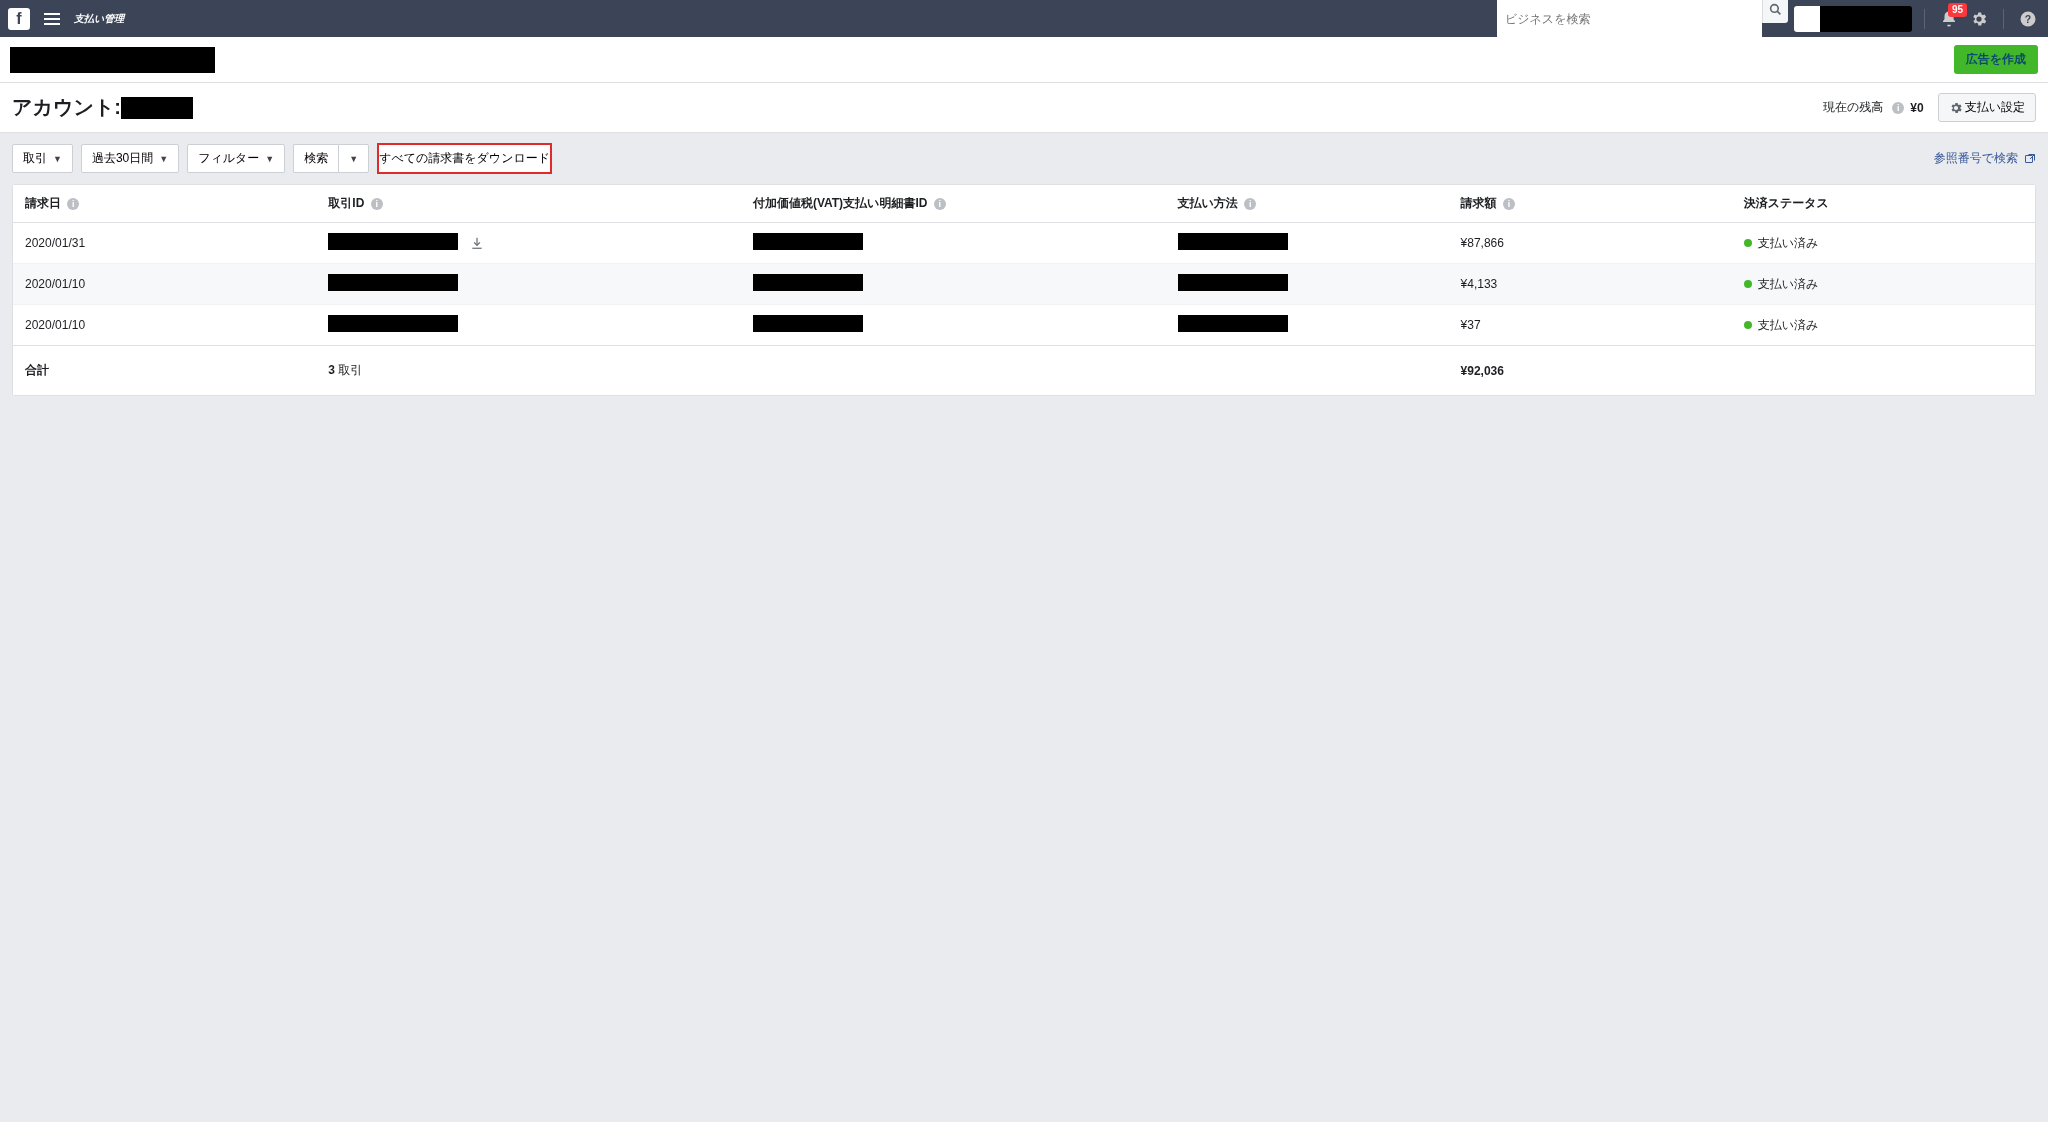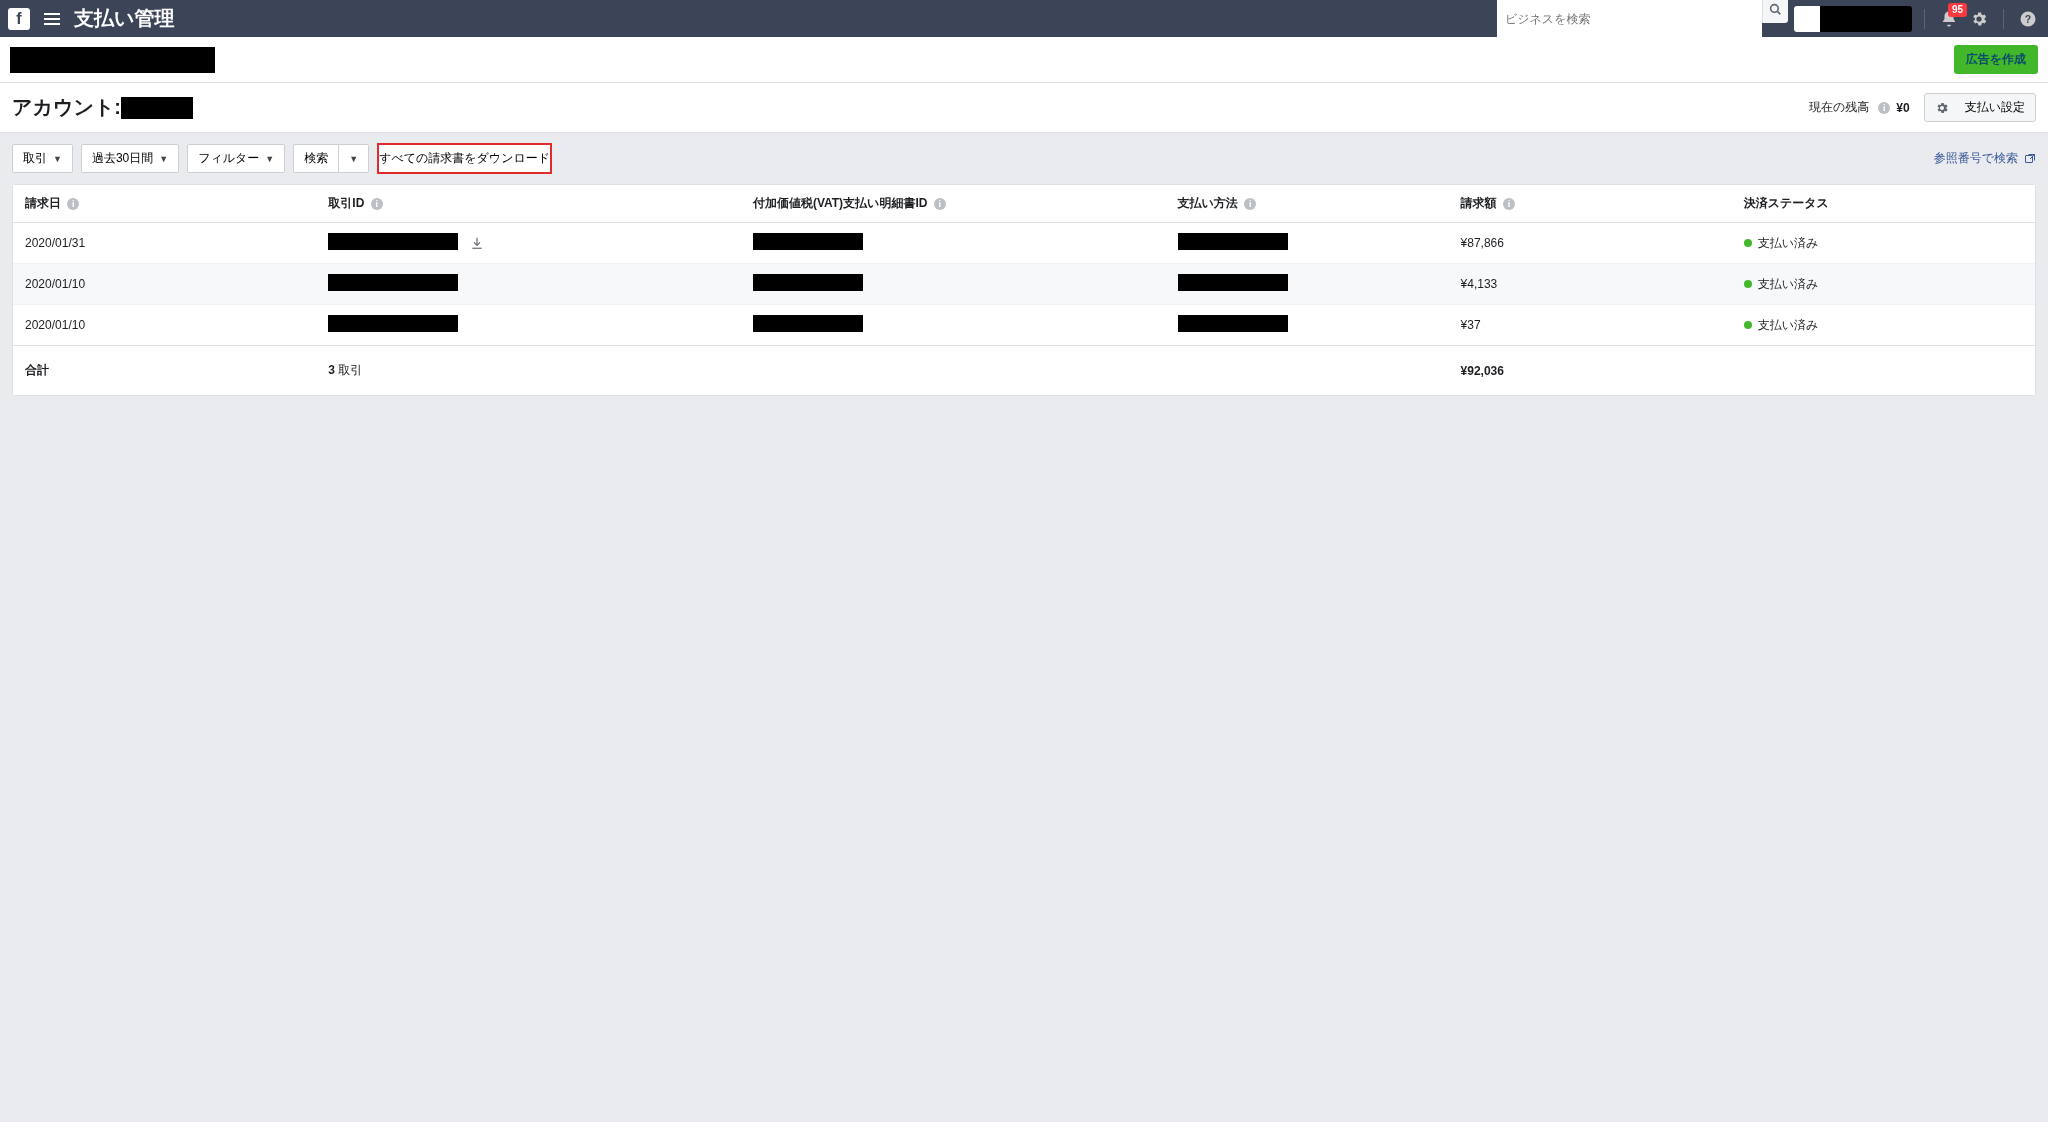--- a/index.html
+++ b/index.html
@@ -21,21 +21,21 @@
   .topnav-left { display:flex; align-items:center; gap:10px; }
   .fb-logo {
     width: 22px; height: 22px;
     background:#fff;
     color:#3b4557;
     display:flex; align-items:center; justify-content:center;
     font-weight:bold; font-size:16px; border-radius:3px;
   }
   .burger { cursor:pointer; display:flex; flex-direction:column; gap:3px; padding:4px;}
   .burger span { width:16px; height:2px; background:#fff; display:block;}
-  .topnav-title { font-size:20px; font-weight:600; }
+  .topnav-title { font-size:10px; font-weight:600;font-style:italic; }
   .topnav-spacer { flex:1; }
   .topnav-right { display:flex; align-items:center; gap:6px; }
   .search-wrap { display:flex; }
   .search-input {
     width: 265px; height:44px; border:none; padding:0 8px;
     font-size:12px; background:#fff; border-radius:3px 0 0 3px;
   }
   .search-btn {
     width:26px; height:26px; background:#f5f6f7; border:none; border-left:1px solid #ddd;
     border-radius:0 3px 3px 0; display:flex; align-items:center; justify-content:center; cursor:pointer;
@@ -68,21 +68,21 @@
     background:#fff; border-bottom:1px solid #dddfe2;
     display:flex; align-items:center; padding:10px 12px;
   }
   .acct-label { font-size:20px; font-weight:bold; }
   .acct-redact { width:72px; height:22px; background:#000; display:inline-block; vertical-align:middle;}
   .acct-spacer { flex:1;}
   .balance-wrap { display:flex; align-items:center; gap:6px; margin-right:14px; font-size:12px;margin-left:36px;}
   .balance-val { font-weight:bold; }
   .pay-settings-btn {
     border:1px solid #ccd0d5; background:#f5f6f7; padding:5px 10px;
-    display:flex; align-items:center; gap:16px; font-size:12px; cursor:pointer; border-radius:3px;
+    display:flex; align-items:center; gap:2px; font-size:12px; cursor:pointer; border-radius:3px;
   }
   
   .toolbar {
     display:flex; align-items:center; gap:8px; padding:10px 12px;
     background:#e9ebee;
   }
   .tb-btn {
     border:1px solid #ccd0d5; background:#fff; padding:5px 10px; font-size:12px;
     display:flex; align-items:center; gap:6px; cursor:pointer; border-radius:2px;
   }

